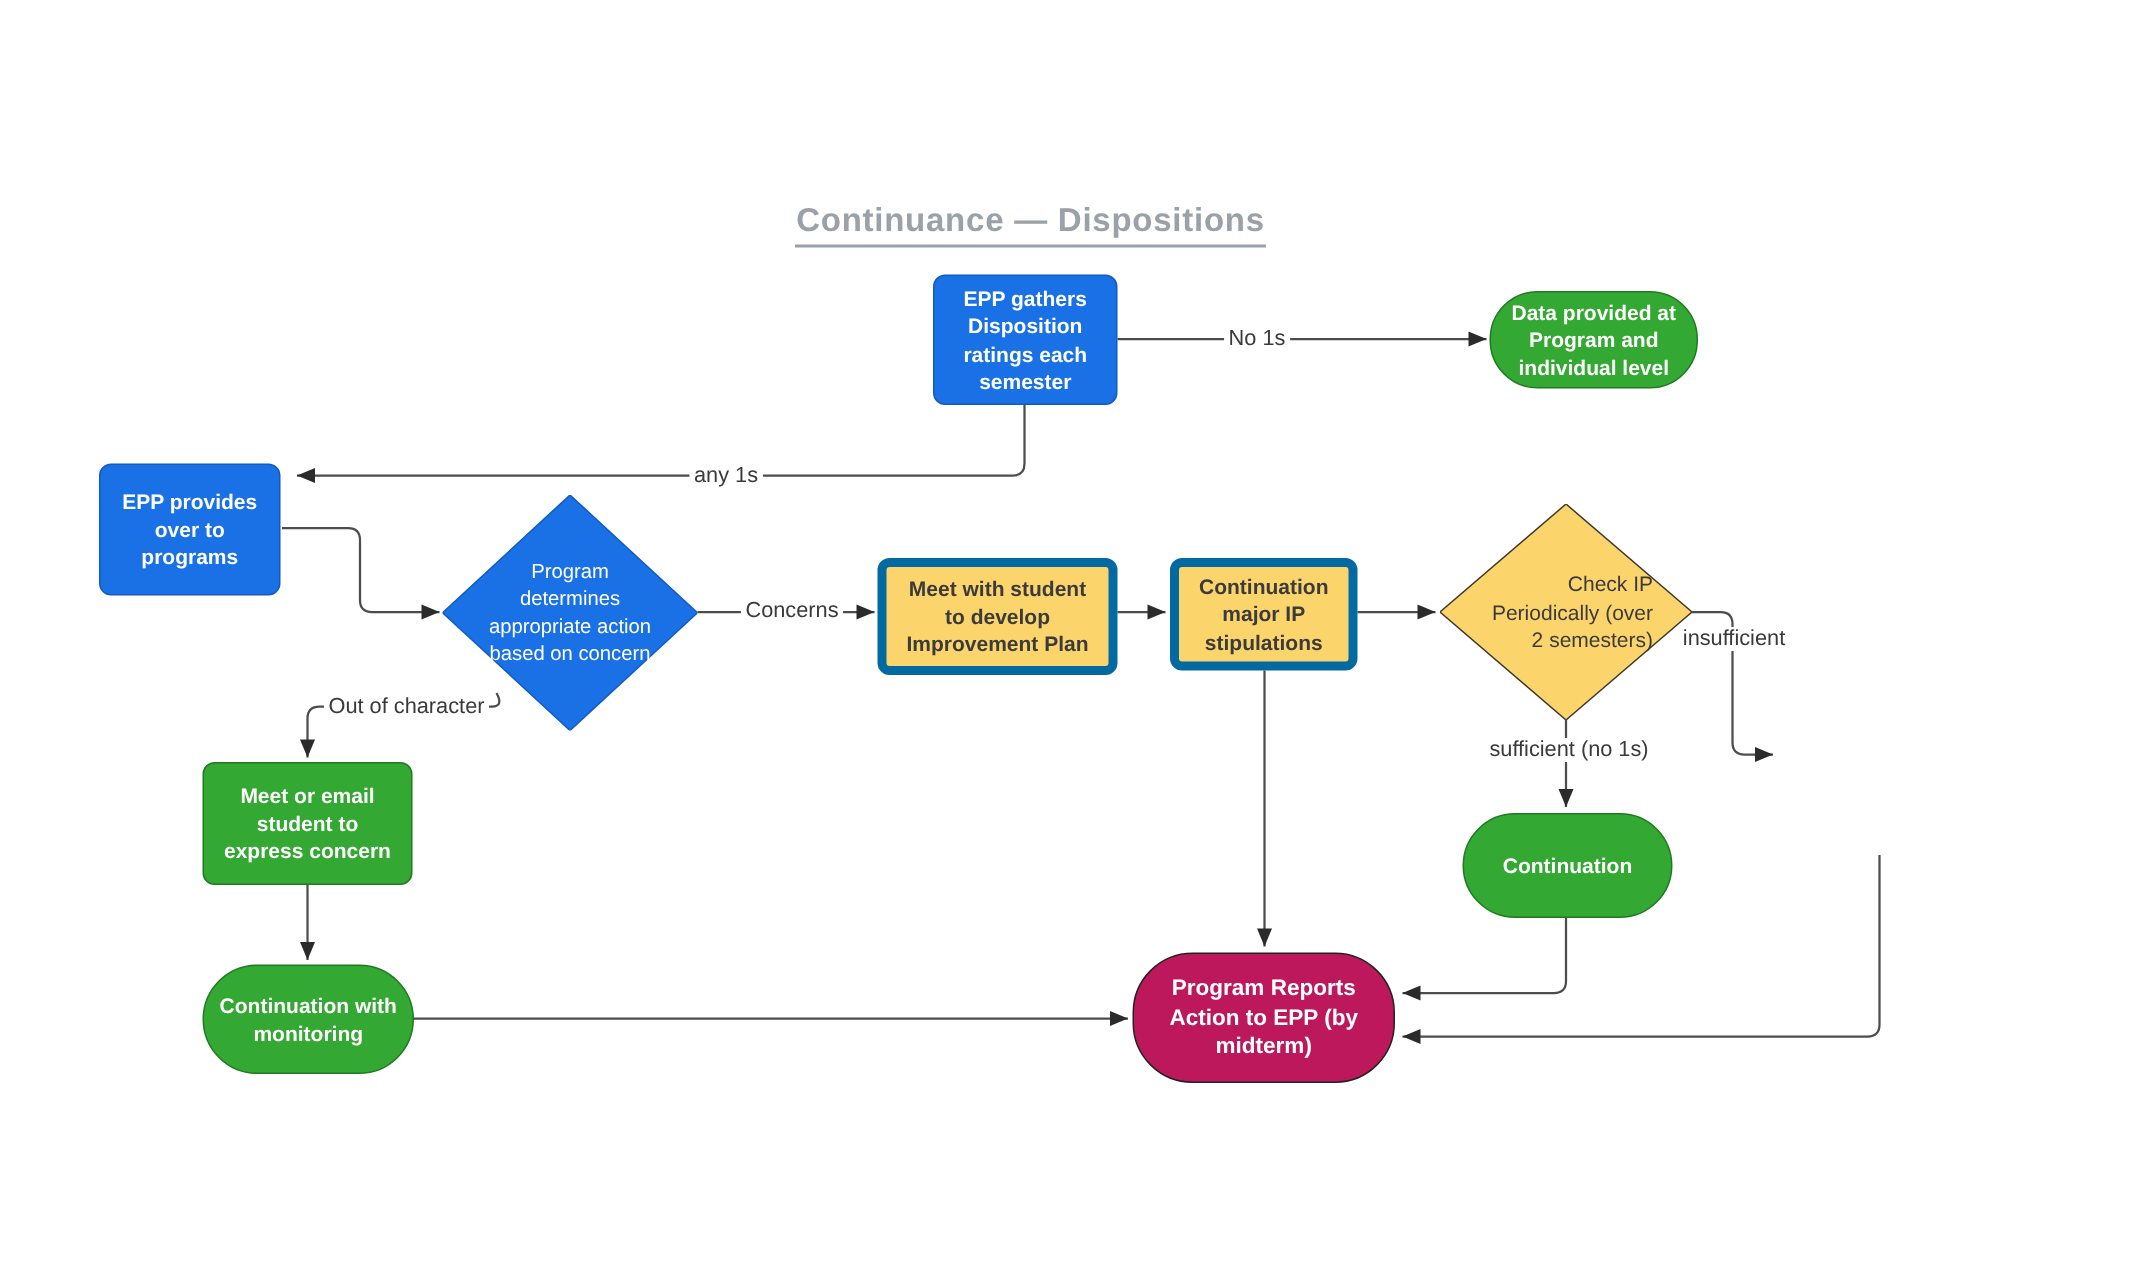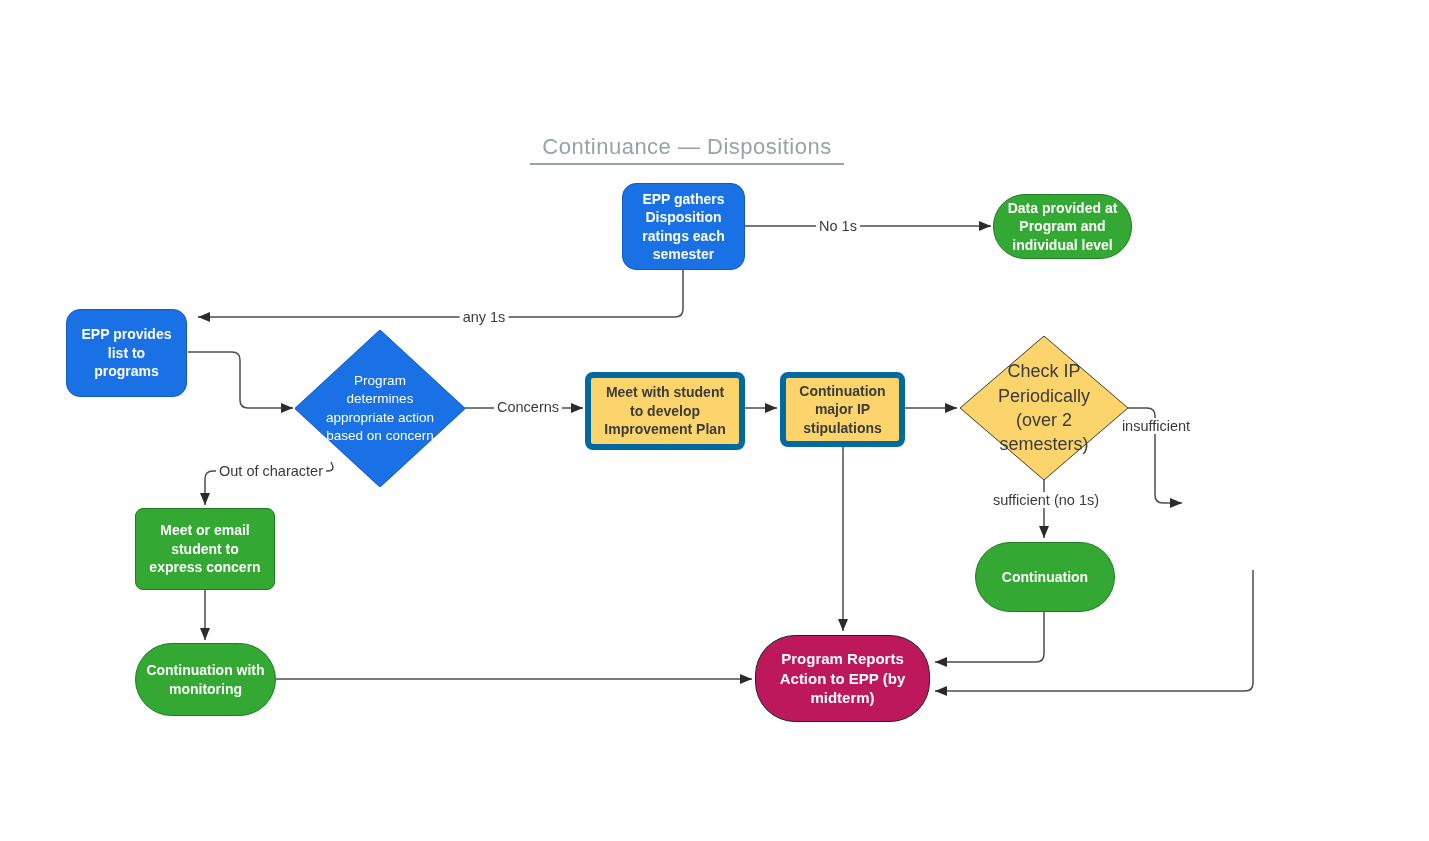--- a/index.html
+++ b/index.html
@@ -1,42 +1,42 @@
 <!DOCTYPE html>
 <html><head>
 <meta charset="utf-8">
 <style>
   html,body{margin:0;padding:0;background:#ffffff;}
   #canvas{position:relative;width:1429px;height:841px;background:#ffffff;overflow:hidden;
           font-family:"Liberation Sans", sans-serif;}
   svg.wires{position:absolute;left:0;top:0;width:1429px;height:841px;pointer-events:none;}
 
   .page-title{position:absolute;left:530px;top:134px;width:314px;text-align:center;
-    font-size:22px;font-weight:normal;color:#9aa1a9;letter-spacing:.5px;
+    font-size:22px;font-weight:bold;color:#9aa1a9;letter-spacing:.5px;
     border-bottom:2px solid #9aa1a9;padding-bottom:3px;}
 
   .node{position:absolute;display:flex;align-items:center;justify-content:center;
     text-align:center;font-size:14px;line-height:1.32;box-sizing:border-box;padding:4px 8px;font-weight:bold;}
   .rect{border-radius:8px;}
   .pill-sm{border-radius:32px;}
   .pill-lg{border-radius:40px;}
   .blue{background:#1971e5;border:1px solid #135bc2;color:#ffffff;}
-  .blue.bold{font-weight:bold;border-radius:14px;}
+  .blue.bold{font-weight:bold;}
   .green{background:#33a832;border:1px solid #1f7a21;color:#ffffff;}
   .yellow{background:#fbd46c;border:6px solid #0369a1;color:#3b3b3b;}
   .red{background:#f53d3d;border:1px solid #cf2b2b;color:#ffffff;}
   .orange{background:#be185d;border:1.5px solid #222222;color:#ffffff;font-size:15px;}
 
   .diamond-wrap{position:absolute;display:flex;align-items:center;justify-content:center;
     text-align:center;box-sizing:border-box;}
   .diamond-wrap svg{position:absolute;left:0;top:0;width:100%;height:100%;}
   .diamond-wrap span{position:relative;z-index:1;font-size:13.5px;line-height:1.35;
     display:block;padding:0 26px;}
   .diamond-blue span{color:#ffffff;}
-  .diamond-yellow span{color:#3b3b3b;font-size:18px;}
+  .diamond-yellow span{color:#3b3b3b;font-size:14px;text-align:right;}
 
   .edge-label{position:absolute;transform:translate(-50%,-50%);background:#ffffff;
     padding:0 3px;font-size:14.5px;color:#3a3a3a;white-space:nowrap;z-index:2;text-align:center;}
 </style>
 </head>
 <body>
 
 <div id="canvas">
 
   <div class="page-title">Continuance — Dispositions</div>
@@ -67,21 +67,21 @@
 
   <div class="node rect blue bold" style="left:622px;top:183px;width:123px;height:87px">
     <span>EPP gathers Disposition ratings each semester</span>
   </div>
 
   <div class="node pill-sm green" style="left:993px;top:194px;width:139px;height:65px">
     <span>Data provided at Program and individual level</span>
   </div>
 
   <div class="node rect blue bold" style="left:66px;top:309px;width:121px;height:88px">
-    <span>EPP provides list to programs</span>
+    <span>EPP provides over to programs</span>
   </div>
 
   <div class="diamond-wrap diamond-blue" style="left:295px;top:330px;width:170px;height:157px">
     <svg viewBox="0 0 100 100" preserveAspectRatio="none">
       <polygon points="50,0 100,50 50,100 0,50" fill="#1971e5" stroke="#135bc2" stroke-width="1" vector-effect="non-scaling-stroke"></polygon>
     </svg>
     <span>Program determines appropriate action based on concern</span>
   </div>
 
   <div class="node rect yellow" style="left:585px;top:372px;width:160px;height:78px">

